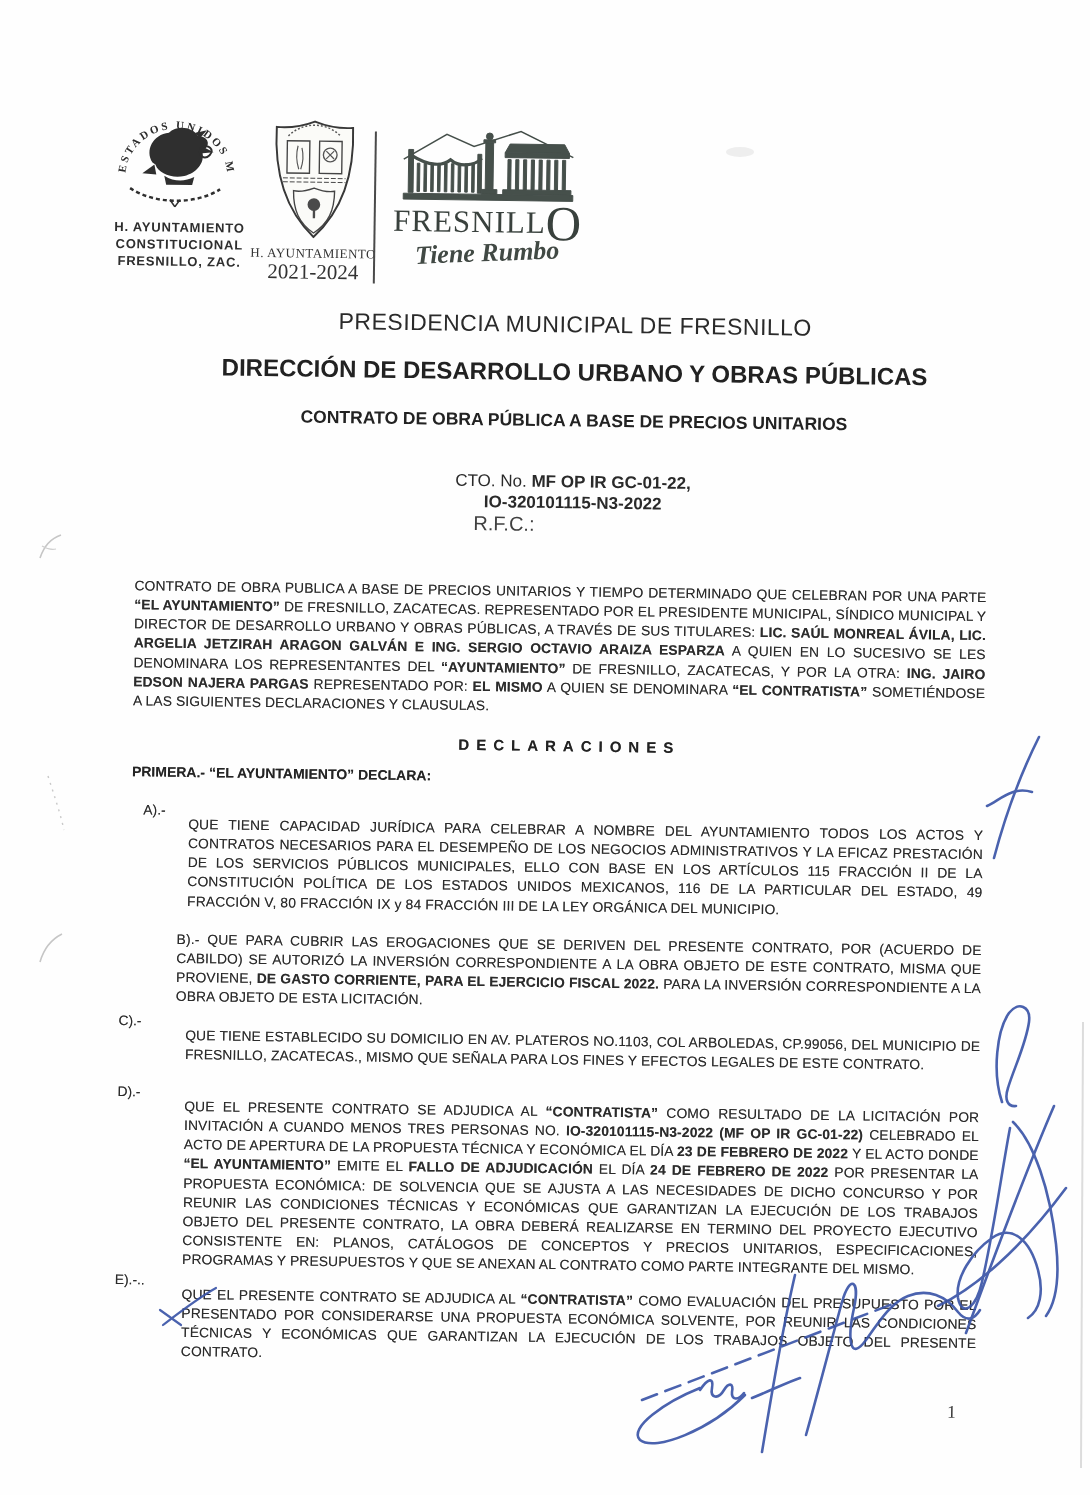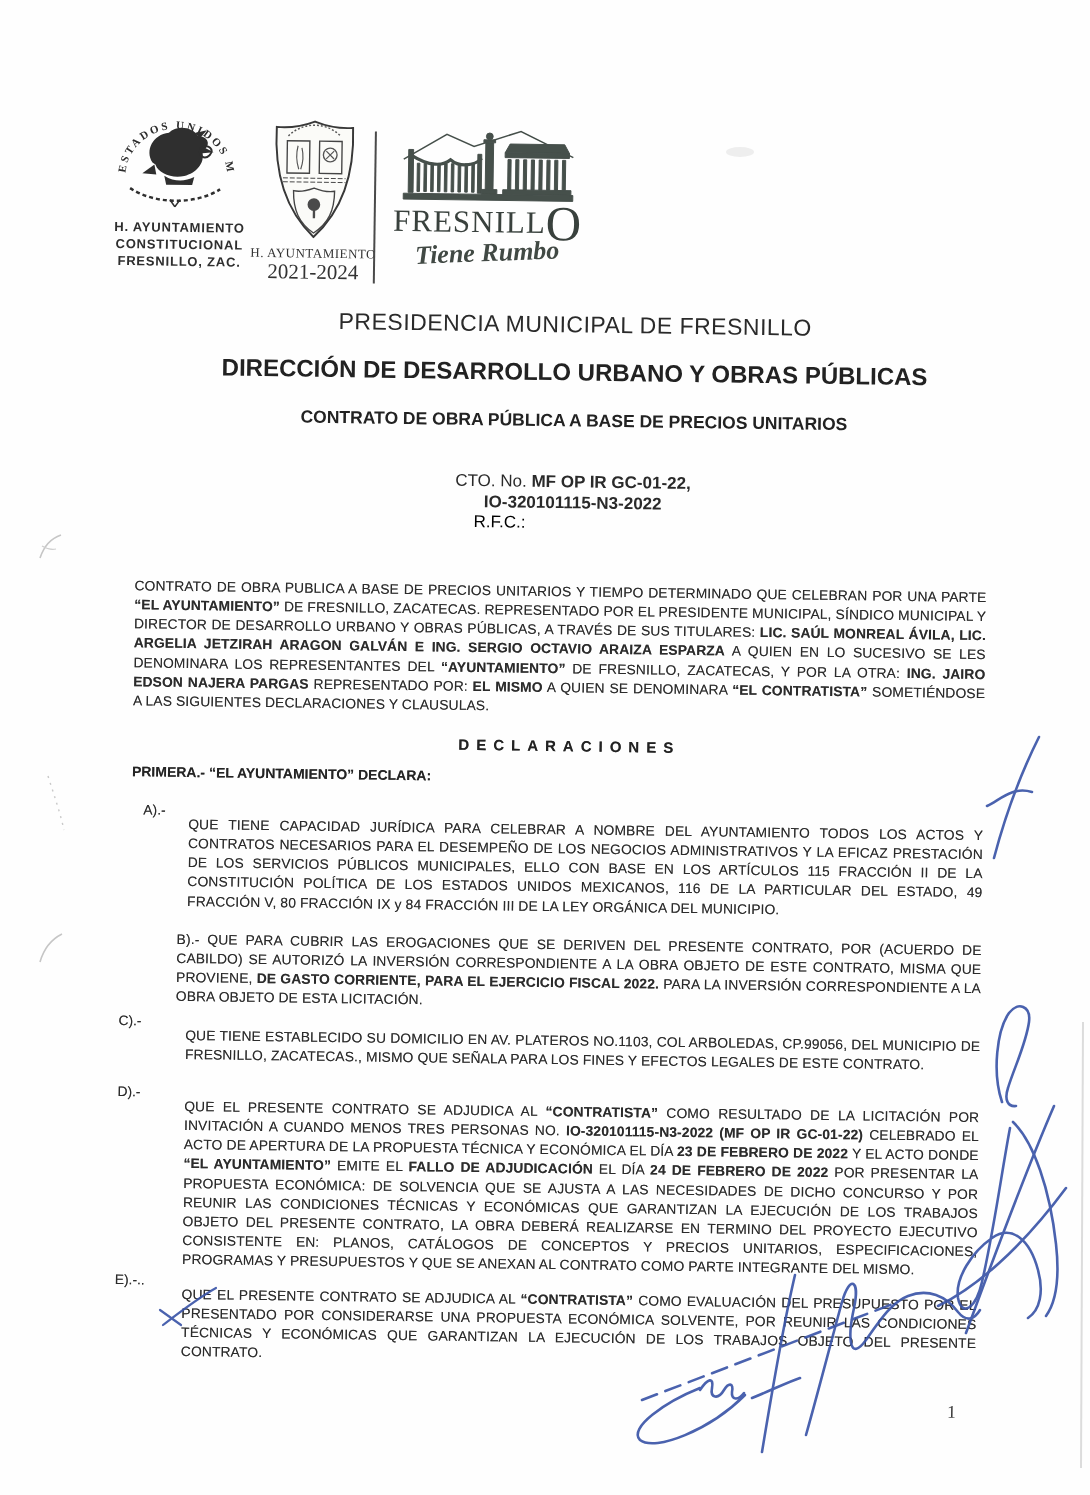--- a/index.html
+++ b/index.html
@@ -18,21 +18,21 @@
   .wordmark{font-family:"Liberation Serif",serif;font-size:31px;letter-spacing:1px;
             color:#39413d;text-align:center;white-space:nowrap;line-height:30px;}
   .wordmark .bigO{font-size:49px;vertical-align:-7px;}
   .tagline{font-family:"Liberation Serif",serif;font-style:italic;font-weight:bold;
            font-size:26px;color:#414944;text-align:center;transform:rotate(-3deg);line-height:30px;}
   
   .t1{left:25px;top:311px;width:1090px;text-align:center;font-size:23px;color:#2a2a2a;letter-spacing:.5px;}
   .t2{left:25px;top:358px;width:1090px;text-align:center;font-size:24px;font-weight:bold;color:#222;}
   .t3{left:25px;top:410px;width:1090px;text-align:center;font-size:17.5px;font-weight:bold;color:#222;}
   .cto{left:25px;top:471px;width:1090px;text-align:center;font-size:17px;line-height:21px;color:#2a2a2a;}
-  .rfc{left:471px;top:513px;font-size:17px;color:#000000;}
+  .rfc{left:471px;top:513px;font-size:20px;color:#404040;}
   
   .para{text-align:justify;font-size:13.8px;line-height:19.2px;letter-spacing:.15px;
         color:#2b2b2b;text-shadow:0 0 .4px rgba(40,40,40,.55);}
   .bb{font-weight:bold;}
   .intro{left:133px;top:568px;width:852px;}
   .heading-decl{left:25px;top:737px;width:1090px;text-align:center;font-size:15px;font-weight:bold;
                 letter-spacing:7px;color:#222;text-shadow:0 0 .4px rgba(40,40,40,.55);}
   .primera{left:133px;top:769px;font-size:14px;font-weight:bold;color:#242424;
            text-shadow:0 0 .4px rgba(40,40,40,.55);}
   .item{left:123px;width:862px;display:flex;}

